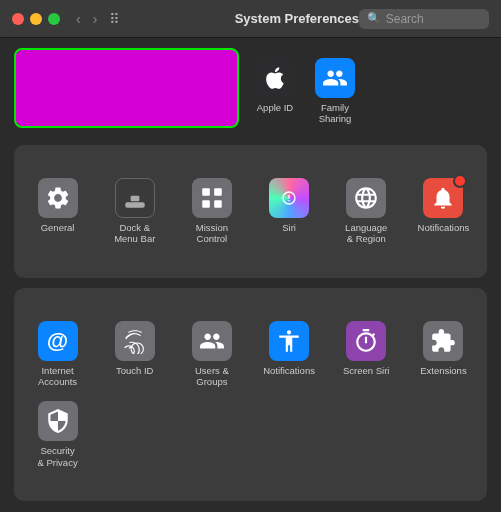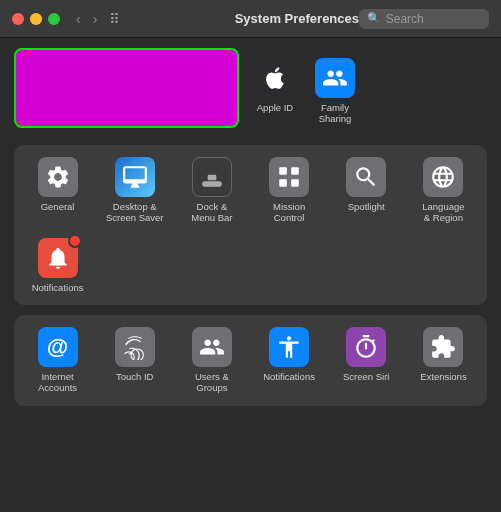--- a/index.html
+++ b/index.html
@@ -111,21 +111,21 @@
     }
     .top-icons-row {
       display: flex;
       gap: 12px;
     }
 
     
     .grid-section {
       background: #3c3c3c;
       border-radius: 10px;
-      padding: 6px 6px;
+      padding: 27px 6px;
       margin-bottom: 10px;
     }
 
     
     .icon-item {
       display: flex;
       flex-direction: column;
       align-items: center;
       padding: 6px 4px;
       border-radius: 8px;
@@ -211,28 +211,20 @@
 
       <div class="icon-item">
         <div class="icon-img bg-gray">
           <svg width="26" height="26" viewBox="0 0 24 24" fill="white">
               <path d="M19.14 12.94c.04-.3.06-.61.06-.94 0-.32-.02-.64-.07-.94l2.03-1.58c.18-.14.23-.41.12-.61l-1.92-3.32c-.12-.22-.37-.29-.59-.22l-2.39.96c-.5-.38-1.03-.7-1.62-.94l-.36-2.54c-.04-.24-.24-.41-.48-.41h-3.84c-.24 0-.43.17-.47.41l-.36 2.54c-.59.24-1.13.57-1.62.94l-2.39-.96c-.22-.08-.47 0-.59.22L2.74 8.87c-.12.21-.08.47.12.61l2.03 1.58c-.05.3-.09.63-.09.94s.02.64.07.94l-2.03 1.58c-.18.14-.23.41-.12.61l1.92 3.32c.12.22.37.29.59.22l2.39-.96c.5.38 1.03.7 1.62.94l.36 2.54c.05.24.24.41.48.41h3.84c.24 0 .44-.17.47-.41l.36-2.54c.59-.24 1.13-.56 1.62-.94l2.39.96c.22.08.47 0 .59-.22l1.92-3.32c.12-.22.07-.47-.12-.61l-2.01-1.58zM12 15.6c-1.98 0-3.6-1.62-3.6-3.6s1.62-3.6 3.6-3.6 3.6 1.62 3.6 3.6-1.62 3.6-3.6 3.6z"></path>
             </svg>
         </div>
         <div class="icon-label">General</div>
       </div>
 
-      <div class="icon-item">
-        <div class="icon-img" style="background:linear-gradient(135deg,#1a6fcf,#5ac8fa); border-radius:8px;">
-          <svg width="26" height="26" viewBox="0 0 24 24" fill="white">
-              <path d="M21 2H3c-1.1 0-2 .9-2 2v12c0 1.1.9 2 2 2h7l-2 3v1h8v-1l-2-3h7c1.1 0 2-.9 2-2V4c0-1.1-.9-2-2-2zm0 12H3V4h18v10z"></path>
-            </svg>
-        </div>
-        <div class="icon-label">Desktop &amp;<br>Screen Saver</div>
-      </div>
 
       <div class="icon-item">
         <div class="icon-img bg-dark" style="border:1px solid #666;">
           <svg width="26" height="26" viewBox="0 0 24 24" fill="#aaa">
               <rect x="3" y="16" width="18" height="5" rx="2"></rect>
               <rect x="8" y="10" width="8" height="5" rx="1"></rect>
             </svg>
         </div>
         <div class="icon-label">Dock &amp;<br>Menu Bar</div>
       </div>
@@ -242,29 +234,29 @@
           <svg width="26" height="26" viewBox="0 0 24 24" fill="white">
               <rect x="3" y="3" width="7" height="7" rx="1"></rect>
               <rect x="14" y="3" width="7" height="7" rx="1"></rect>
               <rect x="3" y="14" width="7" height="7" rx="1"></rect>
               <rect x="14" y="14" width="7" height="7" rx="1"></rect>
             </svg>
         </div>
         <div class="icon-label">Mission<br>Control</div>
       </div>
 
-
-      <div class="icon-item">
-        <div class="icon-img bg-gray">
-          <svg width="26" height="26" viewBox="0 0 24 24" fill="white">
-              <path d="M15.5 14h-.79l-.28-.27A6.471 6.471 0 0016 9.5 6.5 6.5 0 109.5 16c1.61 0 3.09-.59 4.23-1.57l.27.28v.79l5 4.99L20.49 19l-4.99-5zm-6 0C7.01 14 5 11.99 5 9.5S7.01 5 9.5 5 14 7.01 14 9.5 11.99 14 9.5 14z"></path>
-            </svg>
-        </div>
-        <div class="icon-label">Spotlight</div>
-      </div>
+      <div class="icon-item">
+        <div class="icon-img" style="background: conic-gradient(#ff6b9d, #c44dff, #4da6ff, #4dffb8, #ff6b9d); border-radius:8px;">
+          <svg width="16" height="16" viewBox="0 0 24 24" fill="white">
+              <path d="M12 2a10 10 0 100 20A10 10 0 0012 2zm0 18a8 8 0 110-16 8 8 0 010 16zm-1-5h2v2h-2zm0-8h2v6h-2z"></path>
+            </svg>
+        </div>
+        <div class="icon-label">Siri</div>
+      </div>
+
 
       <div class="icon-item">
         <div class="icon-img bg-gray">
           <svg width="26" height="26" viewBox="0 0 24 24" fill="white">
               <path d="M11.99 2C6.47 2 2 6.48 2 12s4.47 10 9.99 10C17.52 22 22 17.52 22 12S17.52 2 11.99 2zm6.93 6h-2.95c-.32-1.25-.78-2.45-1.38-3.56 1.84.63 3.37 1.91 4.33 3.56zM12 4.04c.83 1.2 1.48 2.53 1.91 3.96h-3.82c.43-1.43 1.08-2.76 1.91-3.96zM4.26 14C4.1 13.36 4 12.69 4 12s.1-1.36.26-2h3.38c-.08.66-.14 1.32-.14 2 0 .68.06 1.34.14 2H4.26zm.82 2h2.95c.32 1.25.78 2.45 1.38 3.56-1.84-.63-3.37-1.9-4.33-3.56zm2.95-8H5.08c.96-1.66 2.49-2.93 4.33-3.56C8.81 5.55 8.35 6.75 8.03 8zM12 19.96c-.83-1.2-1.48-2.53-1.91-3.96h3.82c-.43 1.43-1.08 2.76-1.91 3.96zM14.34 14H9.66c-.09-.66-.16-1.32-.16-2 0-.68.07-1.35.16-2h4.68c.09.65.16 1.32.16 2 0 .68-.07 1.34-.16 2zm.25 5.56c.6-1.11 1.06-2.31 1.38-3.56h2.95c-.96 1.65-2.49 2.93-4.33 3.56zM16.36 14c.08-.66.14-1.32.14-2 0-.68-.06-1.34-.14-2h3.38c.16.64.26 1.31.26 2s-.1 1.36-.26 2h-3.38z"></path>
             </svg>
         </div>
         <div class="icon-label">Language<br>&amp; Region</div>
       </div>
 
@@ -328,16 +320,24 @@
 
       <div class="icon-item">
         <div class="icon-img bg-gray">
           <svg width="26" height="26" viewBox="0 0 24 24" fill="white">
               <path d="M20.5 11H19V7c0-1.1-.9-2-2-2h-4V3.5C13 2.12 11.88 1 10.5 1S8 2.12 8 3.5V5H4c-1.1 0-1.99.9-1.99 2v3.8H3.5c1.49 0 2.7 1.21 2.7 2.7s-1.21 2.7-2.7 2.7H2V20c0 1.1.9 2 2 2h3.8v-1.5c0-1.49 1.21-2.7 2.7-2.7 1.49 0 2.7 1.21 2.7 2.7V22H17c1.1 0 2-.9 2-2v-4h1.5c1.38 0 2.5-1.12 2.5-2.5S21.88 11 20.5 11z"></path>
             </svg>
         </div>
         <div class="icon-label">Extensions</div>
       </div>
 
+      <div class="icon-item">
+        <div class="icon-img bg-gray">
+          <svg width="26" height="26" viewBox="0 0 24 24" fill="white">
+              <path d="M12 1L3 5v6c0 5.55 3.84 10.74 9 12 5.16-1.26 9-6.45 9-12V5l-9-4zm0 10.99h7c-.53 4.12-3.28 7.79-7 8.94V12H5V6.3l7-3.11v8.8z"></path>
+            </svg>
+        </div>
+        <div class="icon-label">Security<br>&amp; Privacy</div>
+      </div>
     </div>
   </div>
 
 </div>
 
 </body></html>

